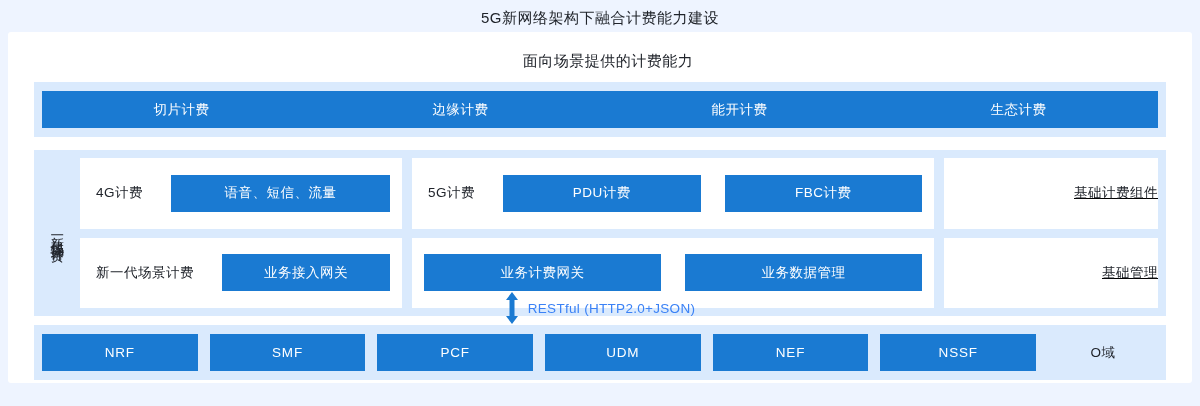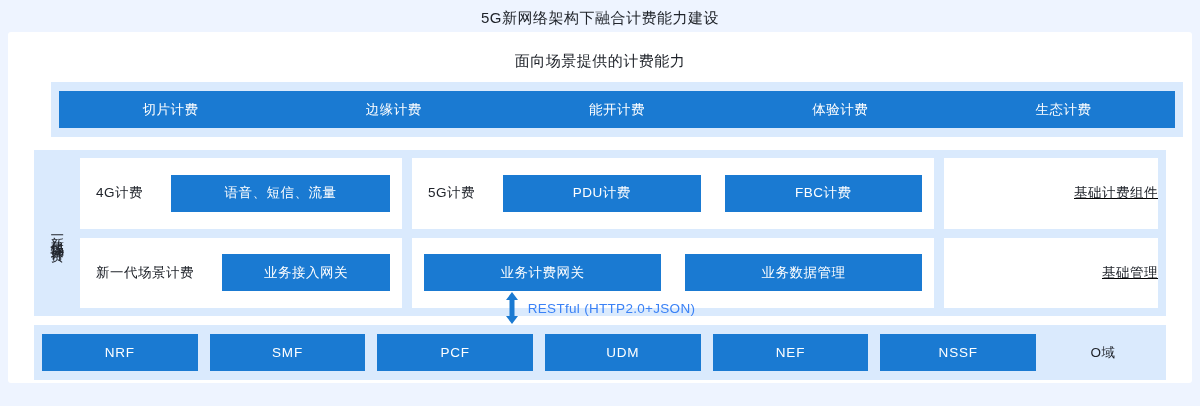--- a/index.html
+++ b/index.html
@@ -37,41 +37,40 @@
     top: 32px;
     width: 1184px;
     height: 351px;
     background: #ffffff;
     border-radius: 3px;
   }
 
   
   .sub-title {
     position: absolute;
-    left: 0; top: 20px;
+    left: 8px; top: 20px;
     width: 1184px;
     text-align: center;
     font-size: 15px;
     color: #20242b;
     letter-spacing: 0.5px;
   }
 
   
   .cap-band {
     position: absolute;
     left: 26px;
     top: 50px;
     width: 1132px;
     height: 55px;
     background: #daeafd;
     display: flex;
     align-items: center;
     padding: 0 8px;
     gap: 0;
-    margin-left: 17px;
   }
   .cap-box {
     flex: 1 1 0;
     height: 37px;
     background: #1a7ad2;
     color: #ffffff;
     font-size: 13.5px;
     display: flex;
     align-items: center;
     justify-content: center;
@@ -226,21 +225,20 @@
   <div class="main-title">5G新网络架构下融合计费能力建设</div>
 
   <div class="card">
 
     <div class="sub-title">面向场景提供的计费能力</div>
 
     <div class="cap-band">
       <div class="cap-box">切片计费</div>
       <div class="cap-box">边缘计费</div>
       <div class="cap-box">能开计费</div>
-      <div class="cap-box">体验计费</div>
       <div class="cap-box">生态计费</div>
     </div>
 
     <div class="mid-band">
 
       <div class="vert-label">新一代场景计费</div>
 
       <div class="mid-rows">
 
         <div class="mid-row">

